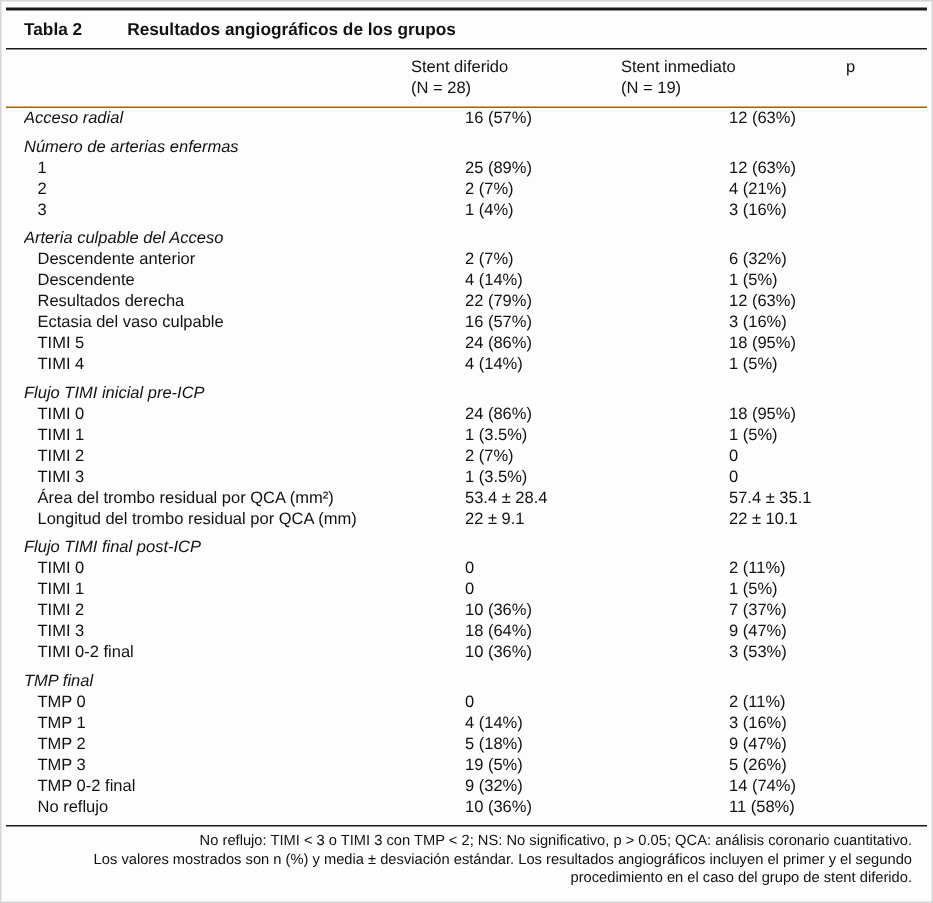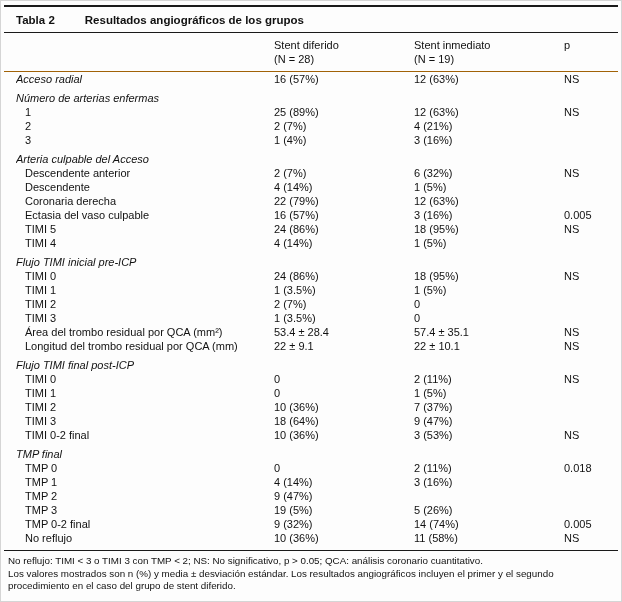--- a/index.html
+++ b/index.html
@@ -40,32 +40,33 @@
   .colhead .ch { line-height: 13.5px; }
   .rows {
     font-size: 11px;
     padding-bottom: 5px;
   }
   .trow {
     display: grid;
     grid-template-columns: 258px 140px 150px 40px;
     padding-left: 12px;
     line-height: 14px;
+    gap: 36px;
   }
   .trow.section { margin-top: 5px; }
   .trow.italic .label { font-style: italic; }
   .trow.indent .label { padding-left: 9px; }
   .cell { white-space: nowrap; overflow: hidden; }
   .footnotes {
     border-top: 1px solid #1a1a1a;
     padding: 4px 10px 4px 4px;
     font-size: 9.8px;
     line-height: 12.5px;
   }
-  .footnotes p { margin: 0; }
+  .footnotes p { margin: 0; text-align: right; }
 </style>
 </head>
 <body>
 
 <div class="page">
   <div class="table-wrap">
 
     <div class="title-band">
       <span>Tabla 2</span>
       <span>Resultados angiográficos de los grupos</span>
@@ -127,21 +128,21 @@
           <div class="cell val">6 (32%)</div>
           <div class="cell val">NS</div>
         </div>
         <div class="trow indent">
           <div class="cell label">Descendente</div>
           <div class="cell val">4 (14%)</div>
           <div class="cell val">1 (5%)</div>
           <div class="cell val"></div>
         </div>
         <div class="trow indent">
-          <div class="cell label">Coronaria derecha</div>
+          <div class="cell label">Resultados derecha</div>
           <div class="cell val">22 (79%)</div>
           <div class="cell val">12 (63%)</div>
           <div class="cell val"></div>
         </div>
         <div class="trow indent">
           <div class="cell label">Ectasia del vaso culpable</div>
           <div class="cell val">16 (57%)</div>
           <div class="cell val">3 (16%)</div>
           <div class="cell val">0.005</div>
         </div>
@@ -248,20 +249,21 @@
           <div class="cell val">0.018</div>
         </div>
         <div class="trow indent">
           <div class="cell label">TMP 1</div>
           <div class="cell val">4 (14%)</div>
           <div class="cell val">3 (16%)</div>
           <div class="cell val"></div>
         </div>
         <div class="trow indent">
           <div class="cell label">TMP 2</div>
+          <div class="cell val">5 (18%)</div>
           <div class="cell val">9 (47%)</div>
           <div class="cell val"></div>
         </div>
         <div class="trow indent">
           <div class="cell label">TMP 3</div>
           <div class="cell val">19 (5%)</div>
           <div class="cell val">5 (26%)</div>
           <div class="cell val"></div>
         </div>
         <div class="trow indent">

